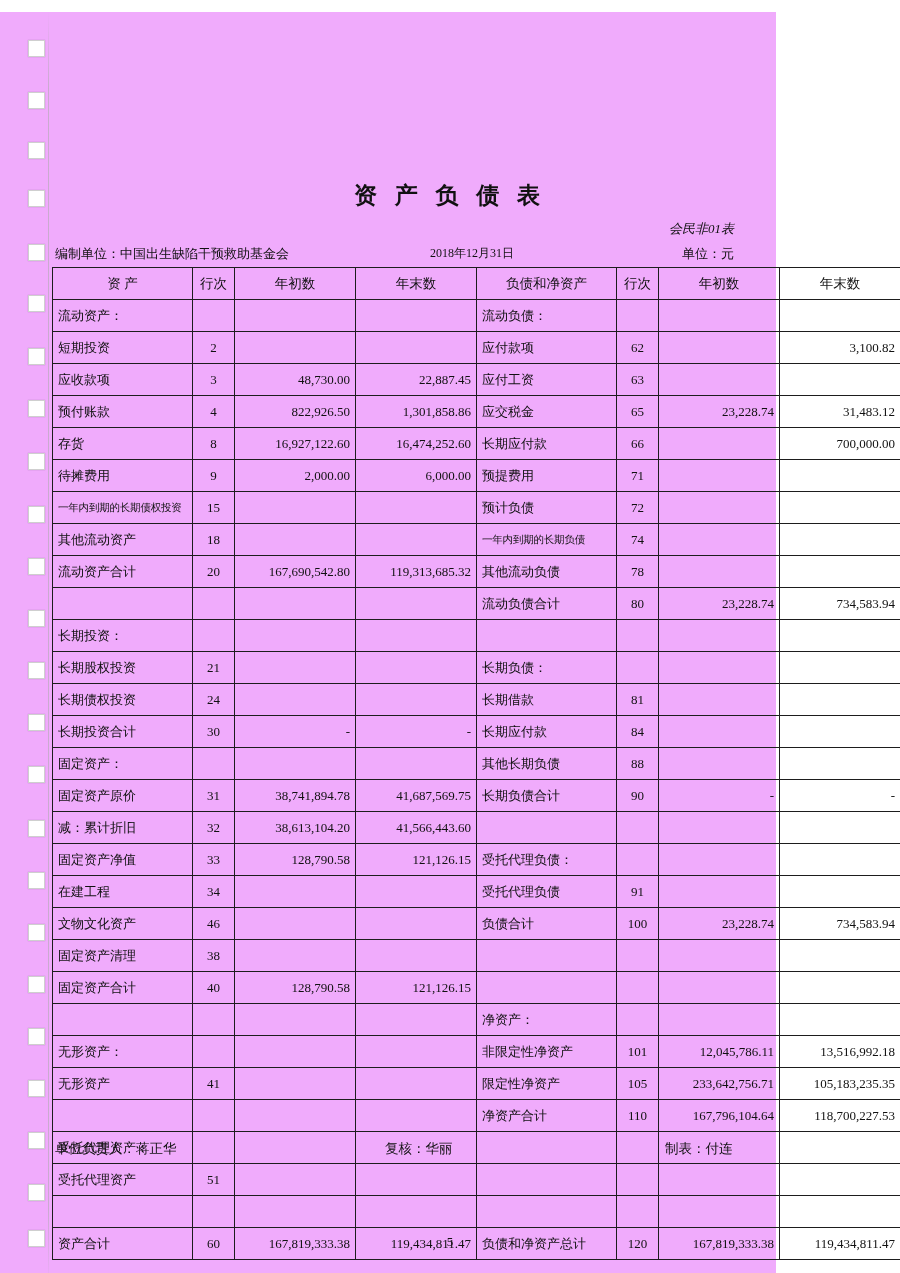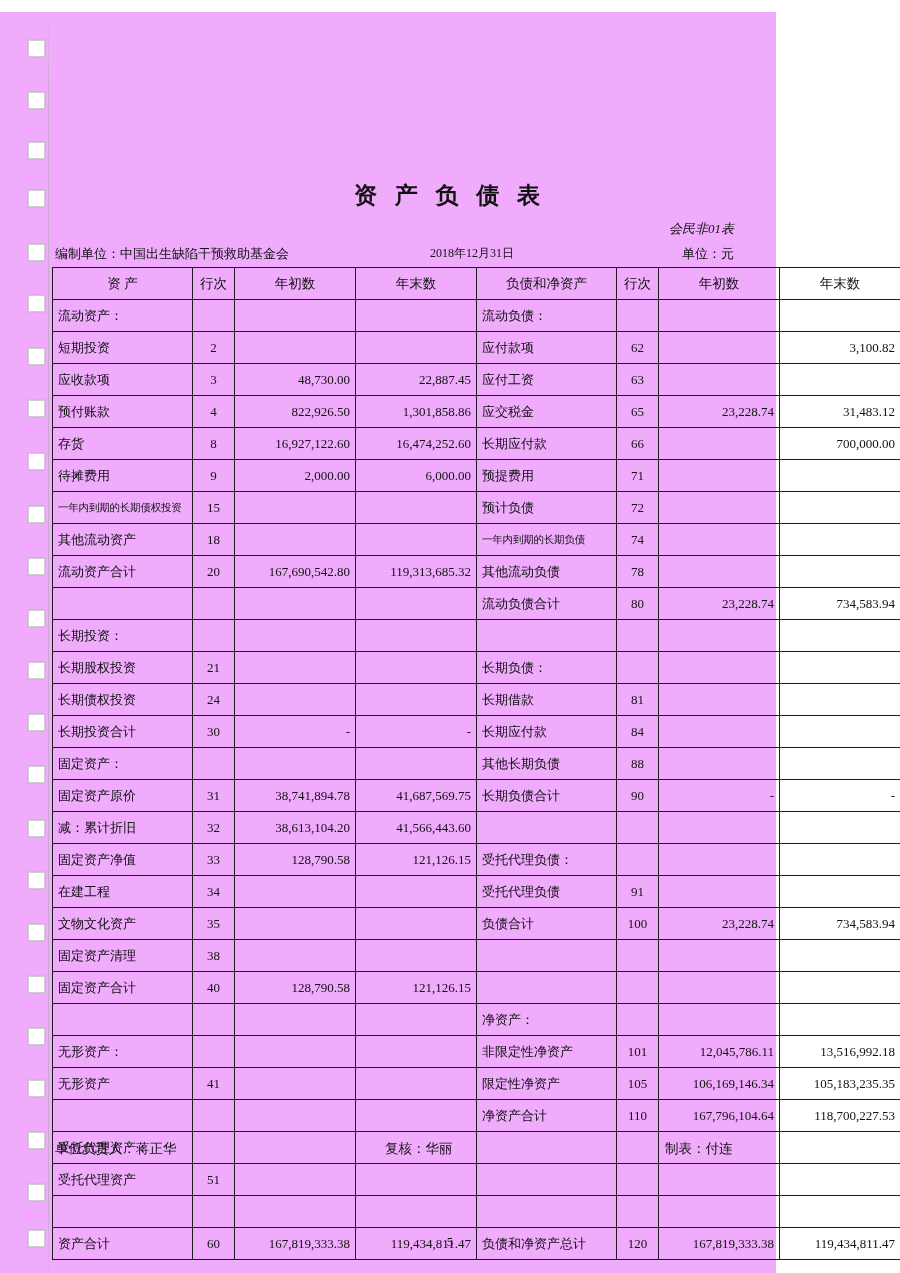--- a/index.html
+++ b/index.html
@@ -381,21 +381,21 @@
           <td class="num">34</td>
           <td class="amt"></td>
           <td class="amt"></td>
           <td class="lbl ind1">受托代理负债</td>
           <td class="num">91</td>
           <td class="amt"></td>
           <td class="amt"></td>
         </tr>
         <tr>
           <td class="lbl ind0">文物文化资产</td>
-          <td class="num">35</td>
+          <td class="num">46</td>
           <td class="amt"></td>
           <td class="amt"></td>
           <td class="lbl ind3">负债合计</td>
           <td class="num">100</td>
           <td class="amt">23,228.74</td>
           <td class="amt">734,583.94</td>
         </tr>
         <tr>
           <td class="lbl ind1">固定资产清理</td>
           <td class="num">38</td>
@@ -436,21 +436,21 @@
           <td class="amt">12,045,786.11</td>
           <td class="amt">13,516,992.18</td>
         </tr>
         <tr>
           <td class="lbl ind1">无形资产</td>
           <td class="num">41</td>
           <td class="amt"></td>
           <td class="amt"></td>
           <td class="lbl ind1">限定性净资产</td>
           <td class="num">105</td>
-          <td class="amt">106,169,146.34</td>
+          <td class="amt">233,642,756.71</td>
           <td class="amt">105,183,235.35</td>
         </tr>
         <tr>
           <td class="lbl ind0"></td>
           <td class="num"></td>
           <td class="amt"></td>
           <td class="amt"></td>
           <td class="lbl ind3">净资产合计</td>
           <td class="num">110</td>
           <td class="amt">167,796,104.64</td>

